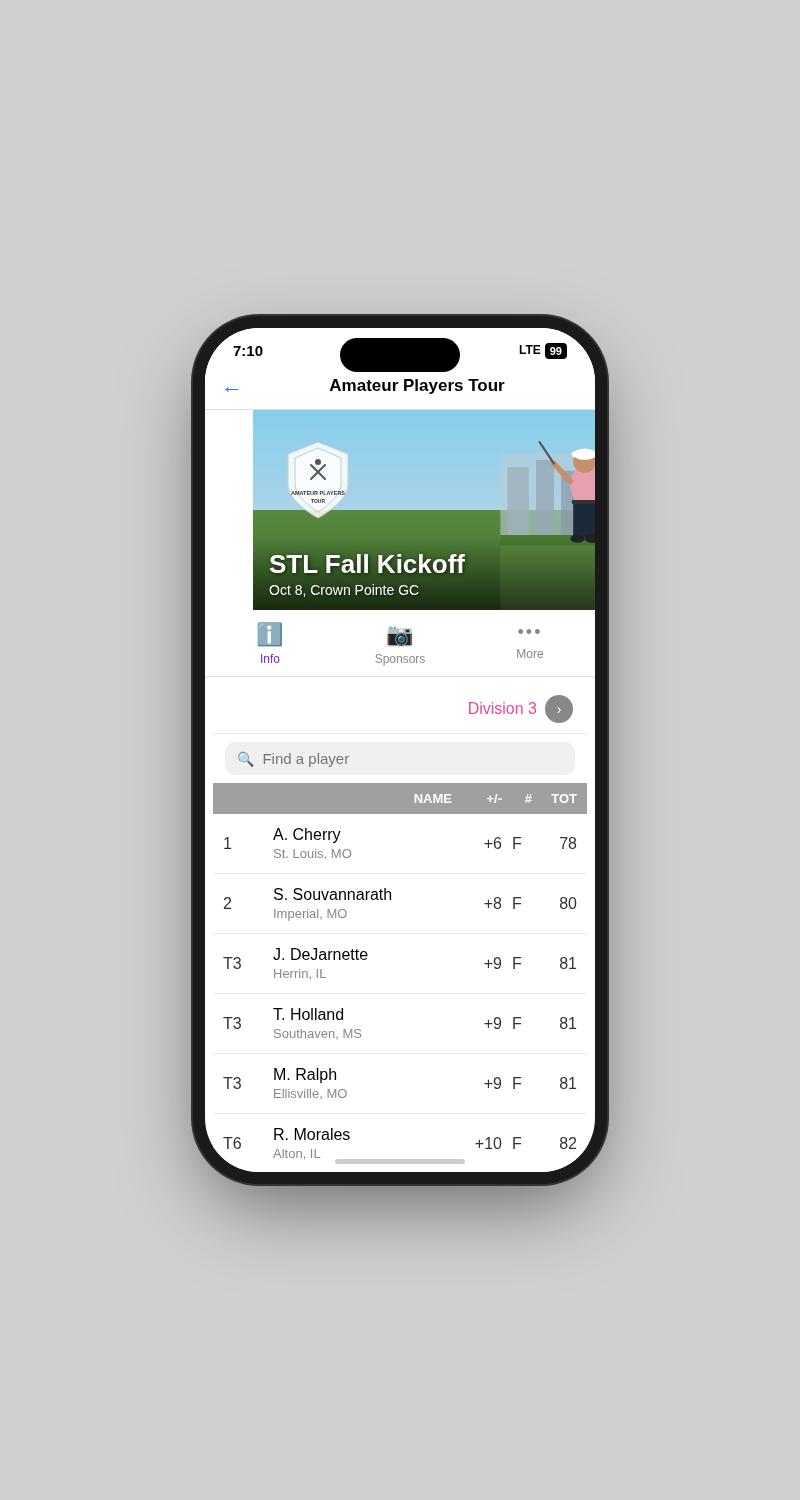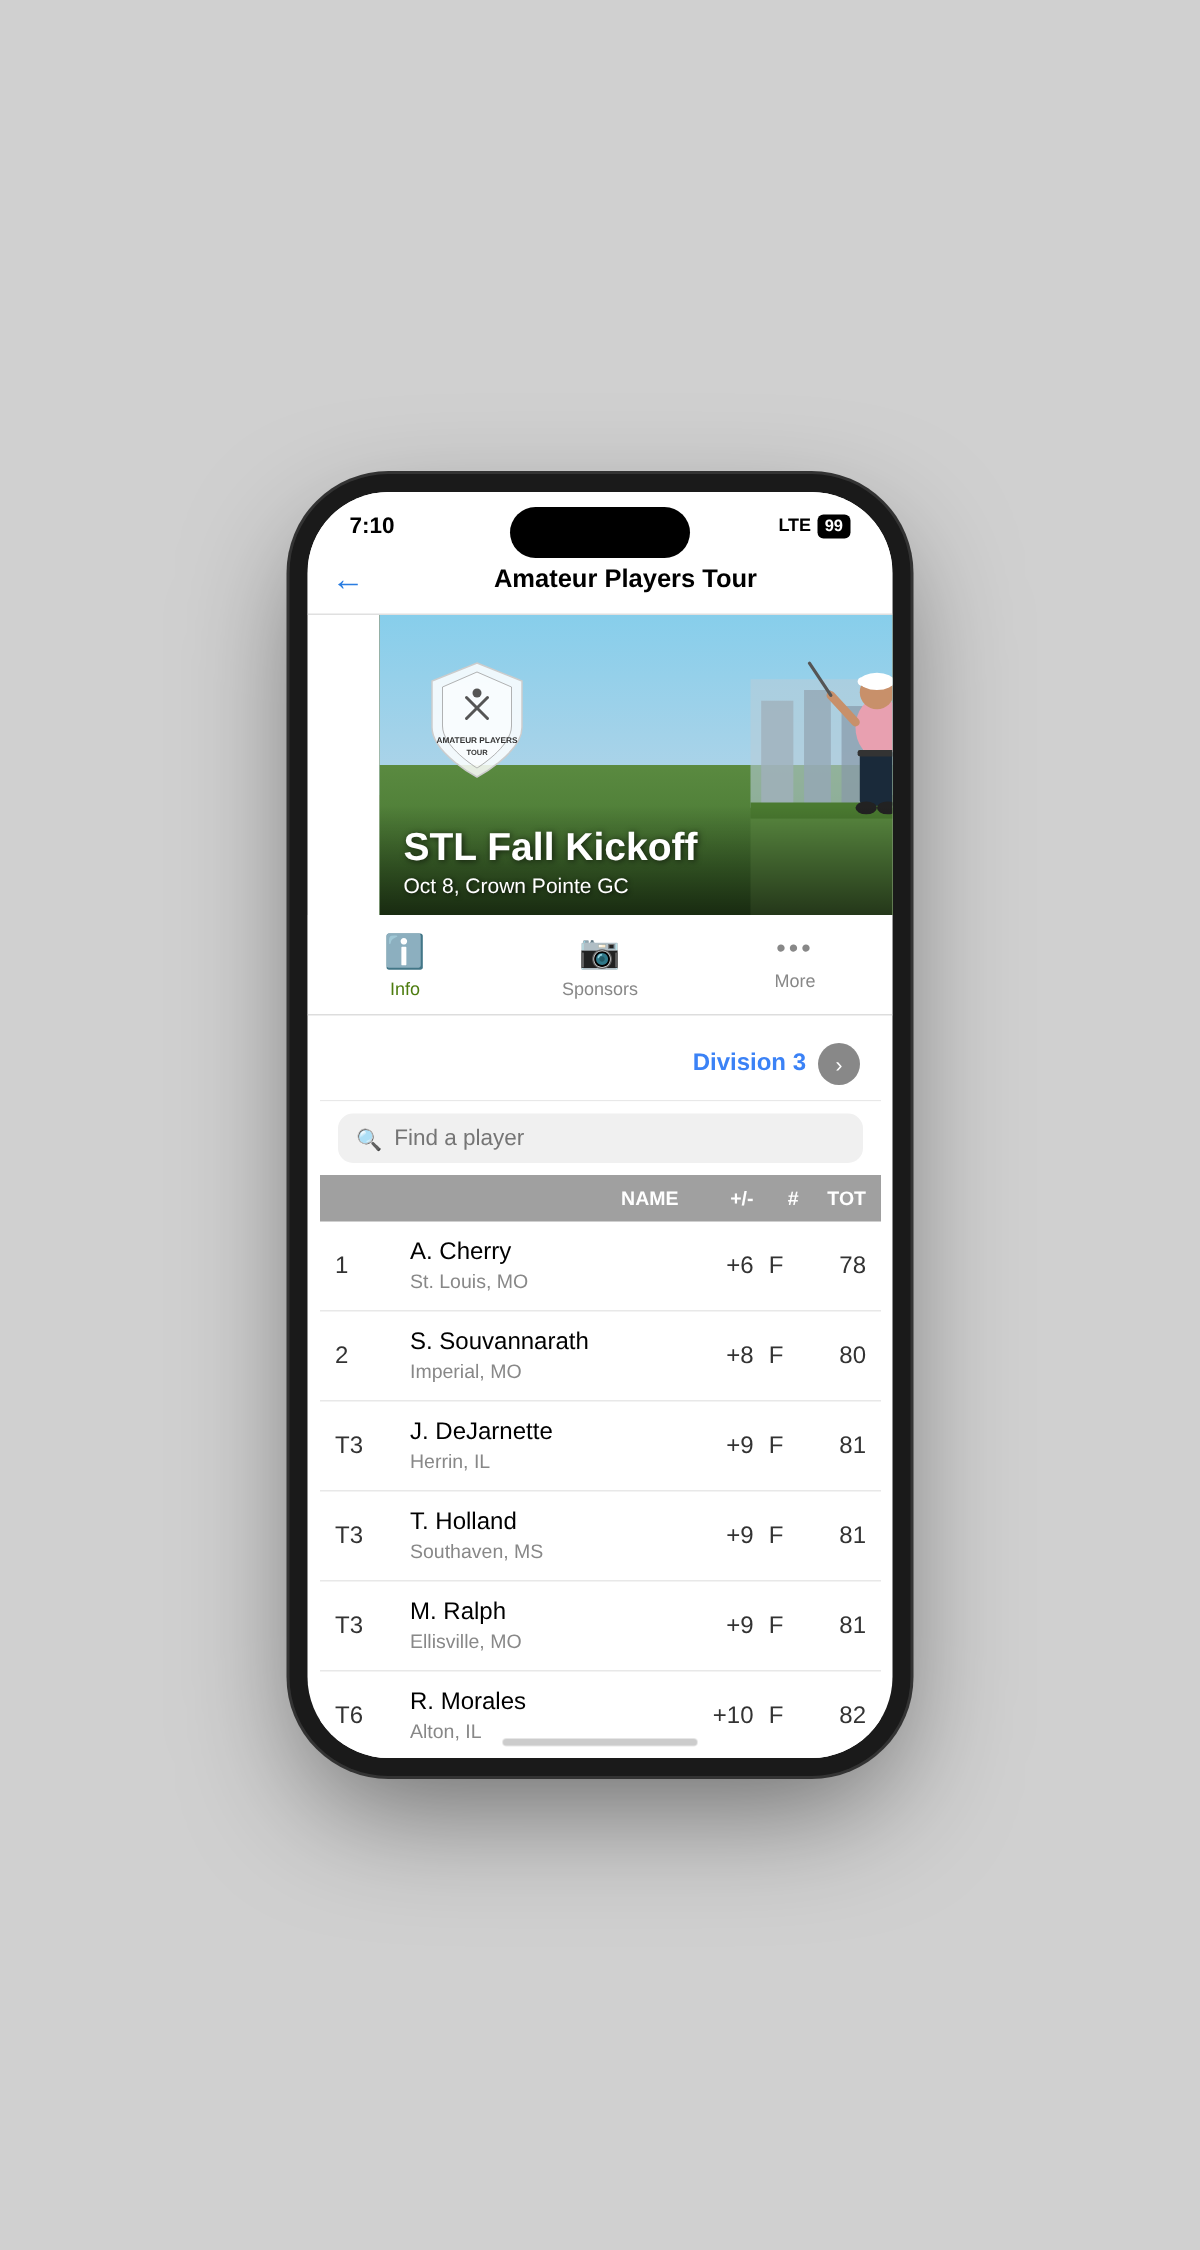--- a/index.html
+++ b/index.html
@@ -187,39 +187,39 @@
       font-size: 22px;
       color: #888;
     }
 
     .tab-label {
       font-size: 12px;
       color: #888;
     }
 
     .tab-item.active .tab-label {
-      color: #4d7c0f;
+      color: #6d28d9;
     }
 
     
     .division-bar {
       background: #fff;
       padding: 10px 14px;
       display: flex;
       align-items: center;
       justify-content: flex-end;
       border-bottom: 1px solid #e8e8e8;
       margin: 8px 8px 0;
       border-radius: 8px 8px 0 0;
     }
 
     .division-text {
       font-size: 16px;
-      font-weight: 700;
-      color: #3b82f6;
+      font-weight: 400;
+      color: #ec4899;
     }
 
     .division-arrow {
       width: 28px;
       height: 28px;
       border-radius: 50%;
       background: #888;
       color: #fff;
       display: flex;
       align-items: center;

